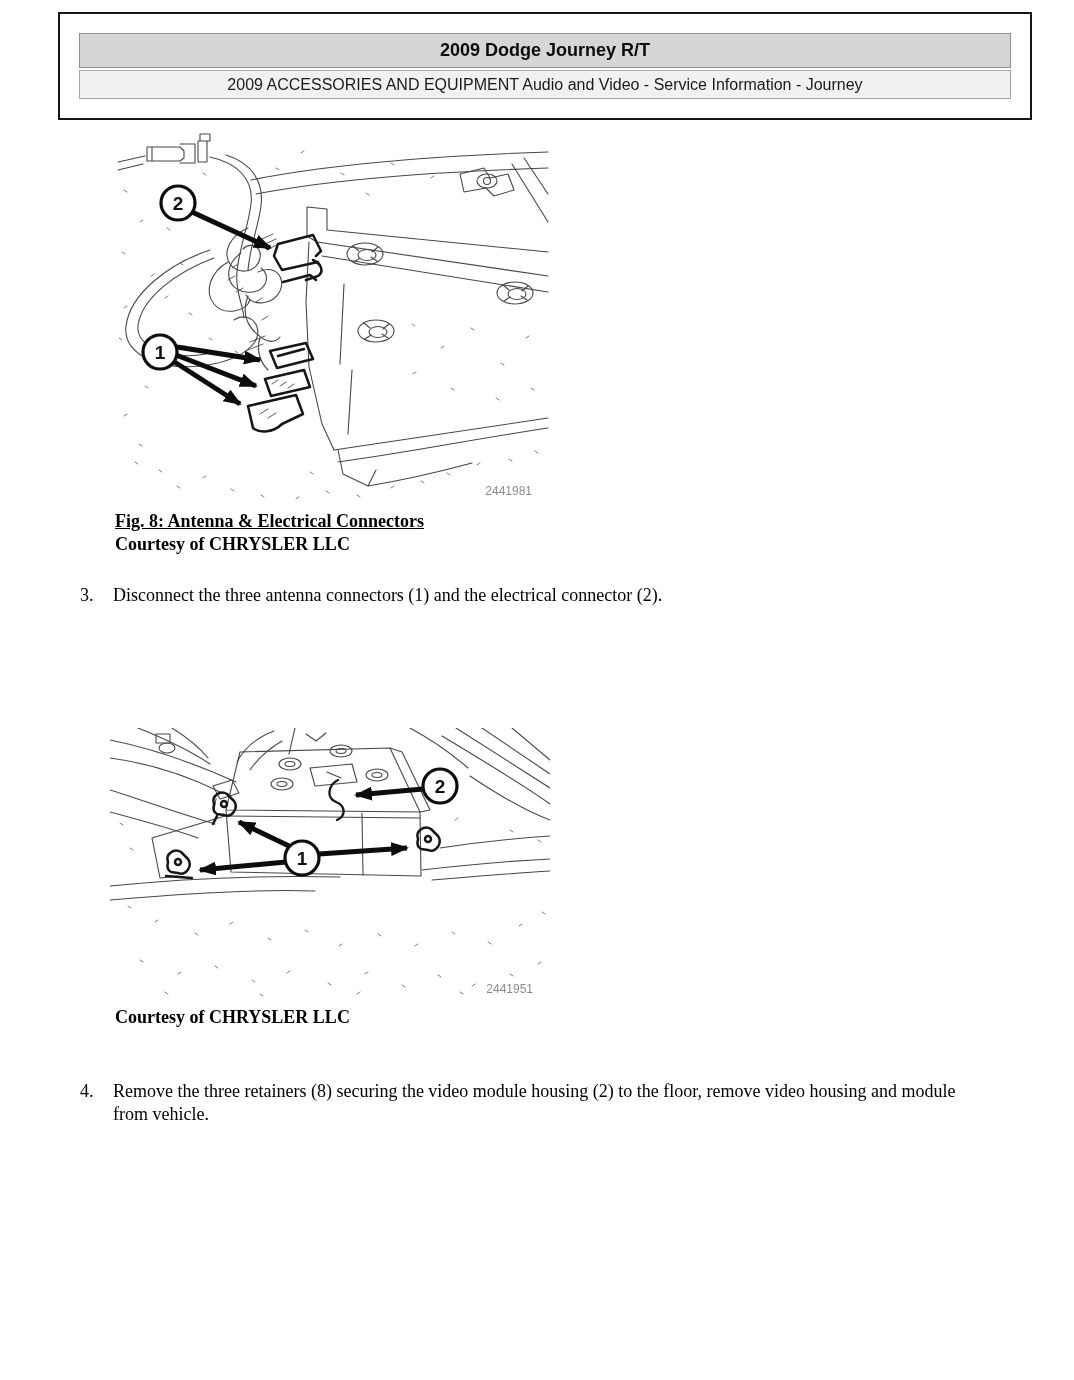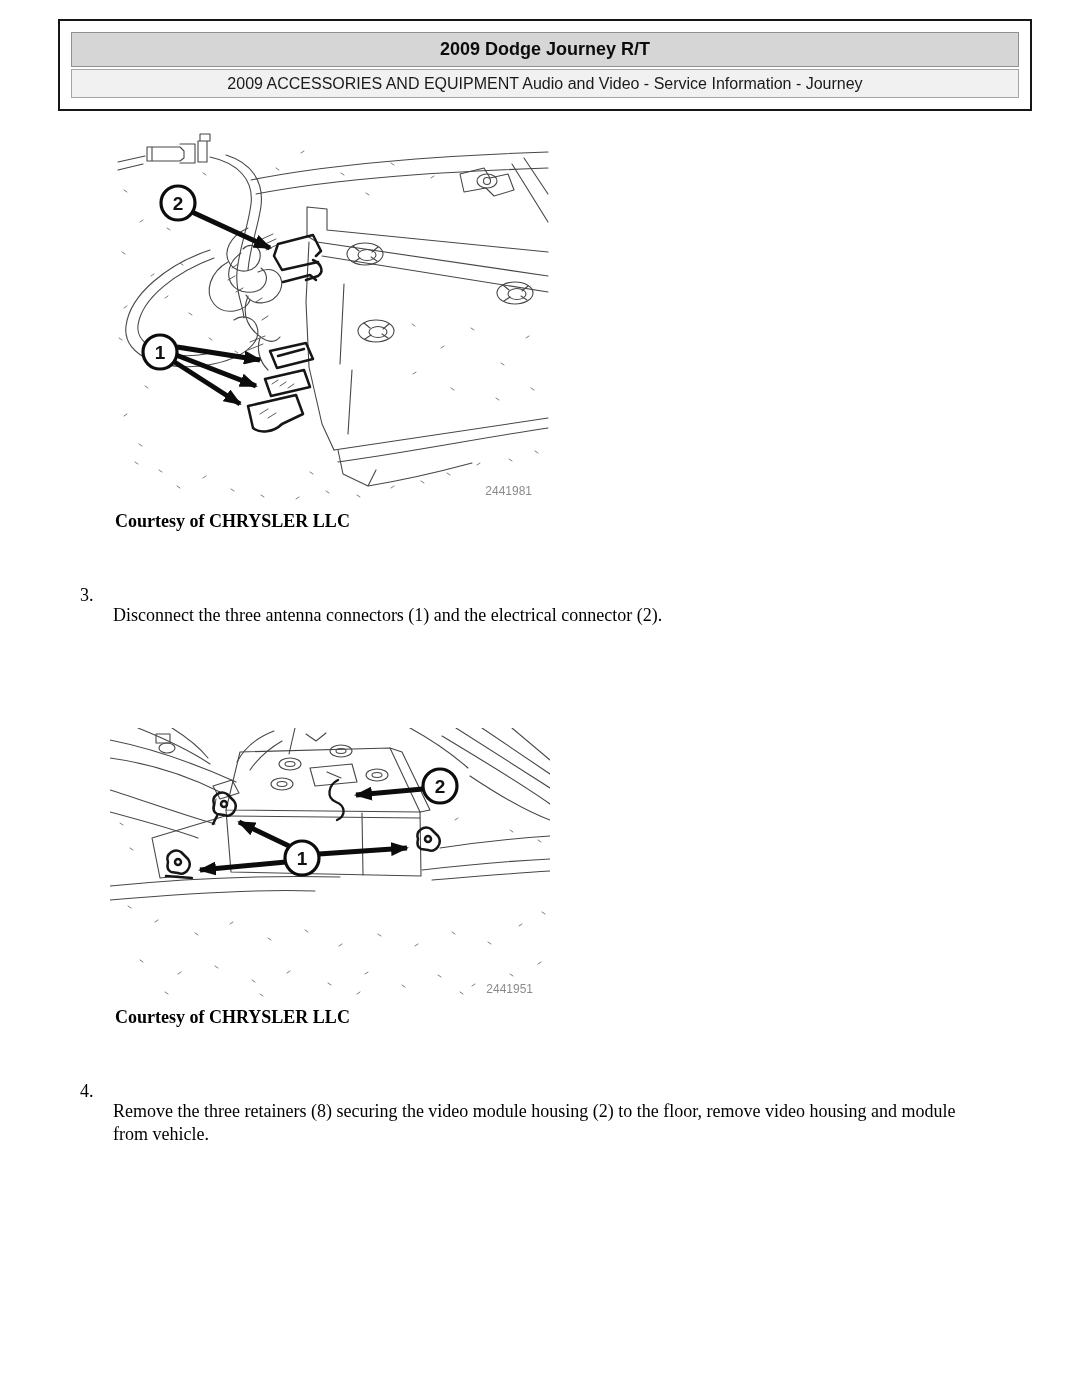--- a/index.html
+++ b/index.html
@@ -1,21 +1,21 @@
 <!DOCTYPE html>
 <html><head>
 <meta charset="utf-8">
 <style>
   html,body{margin:0;padding:0;background:#ffffff;}
   .page{position:relative;width:1074px;height:1380px;background:#fff;overflow:hidden;
         font-family:"Liberation Serif", serif;color:#111;}
 
   
-  .hdr{position:absolute;left:58px;top:19px;width:974px;box-sizing:border-box;
-       border:2px solid #161616;background:#fff;padding:10px;}
+  .hdr{position:absolute;left:58px;top:12px;width:974px;box-sizing:border-box;
+       border:2px solid #161616;background:#fff;padding:18px;}
   .hrow1{margin:1px;border:1px solid #8f8f8f;background:#d6d6d6;height:33px;line-height:33px;
          text-align:center;font-family:"Liberation Sans",sans-serif;font-weight:bold;font-size:18px;color:#0b0b0b;}
   .hrow2{margin:2px 1px 1px 1px;border:1px solid #a5a5a5;background:#f1f1f1;height:27px;line-height:27px;
          text-align:center;font-family:"Liberation Sans",sans-serif;font-size:16px;color:#1a1a1a;}
 
   
   svg.fig{position:absolute;}
   .ln    {stroke:#474747;stroke-width:1.1;fill:none;stroke-linecap:round;stroke-linejoin:round;}
   .ln2   {stroke:#5a5a5a;stroke-width:1;fill:none;stroke-linecap:round;stroke-linejoin:round;}
   .thick {stroke:#161616;stroke-width:2.5;fill:none;stroke-linecap:round;stroke-linejoin:round;}
@@ -23,21 +23,21 @@
   .arrow {stroke:#0c0c0c;stroke-width:5;fill:none;}
   .cbadge{fill:#ffffff;stroke:#0c0c0c;stroke-width:3.2;}
   .ctext {font-family:"Liberation Sans",sans-serif;font-weight:bold;font-size:19px;fill:#111;text-anchor:middle;}
   .fignum{font-family:"Liberation Sans",sans-serif;font-size:12px;fill:#8b8b8b;text-anchor:end;}
 
   
   .figcap{position:absolute;left:115px;font-weight:bold;font-size:18px;line-height:23px;color:#000;}
   .figcap .t{text-decoration:underline;}
   .step{position:absolute;left:80px;display:flex;font-size:18px;line-height:23px;color:#000;}
   .step .n{width:33px;flex:none;}
-  .step .tx{width:875px;margin-top:20px;}
+  .step .tx{width:875px;}
 </style>
 </head>
 <body>
 
 <div class="page">
 
   <div class="hdr">
     <div class="hrow1">2009 Dodge Journey R/T</div>
     <div class="hrow2">2009 ACCESSORIES AND EQUIPMENT Audio and Video - Service Information - Journey</div>
   </div>
@@ -117,20 +117,21 @@
       <circle class="cbadge" cx="68" cy="71" r="17"></circle>
       <text class="ctext" x="68" y="78">2</text>
       <circle class="cbadge" cx="50" cy="220" r="17"></circle>
       <text class="ctext" x="50" y="227">1</text>
     </g>
 
     <text class="fignum" x="422" y="363">2441981</text>
   </svg>
 
   <div class="figcap" style="top:510px">
+    <div class="t">Fig. 8: Antenna &amp; Electrical Connectors</div>
     <div>Courtesy of CHRYSLER LLC</div>
   </div>
 
   <div class="step" style="top:584px">
     <span class="n">3.</span>
     <div class="tx">Disconnect the three antenna connectors (1) and the electrical connector (2).</div>
   </div>
 
   <svg class="fig" style="left:110px;top:728px" width="440" height="272" viewBox="0 0 440 272">
     <defs>

